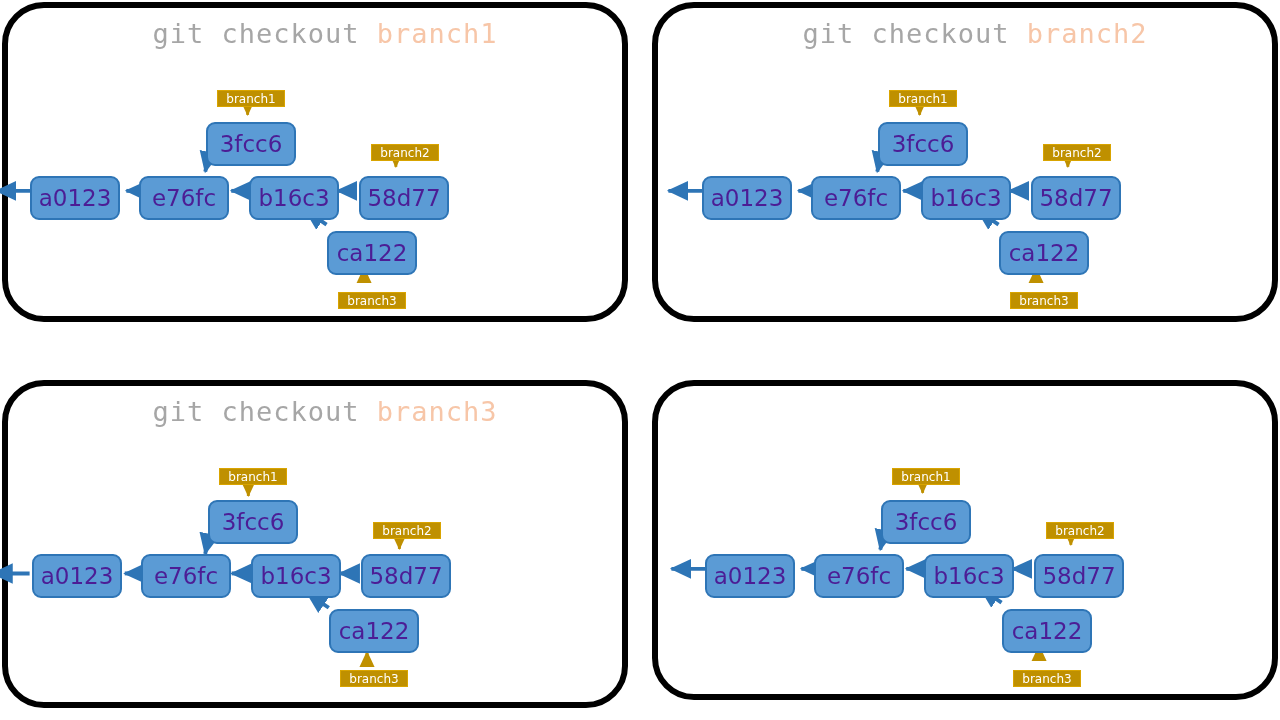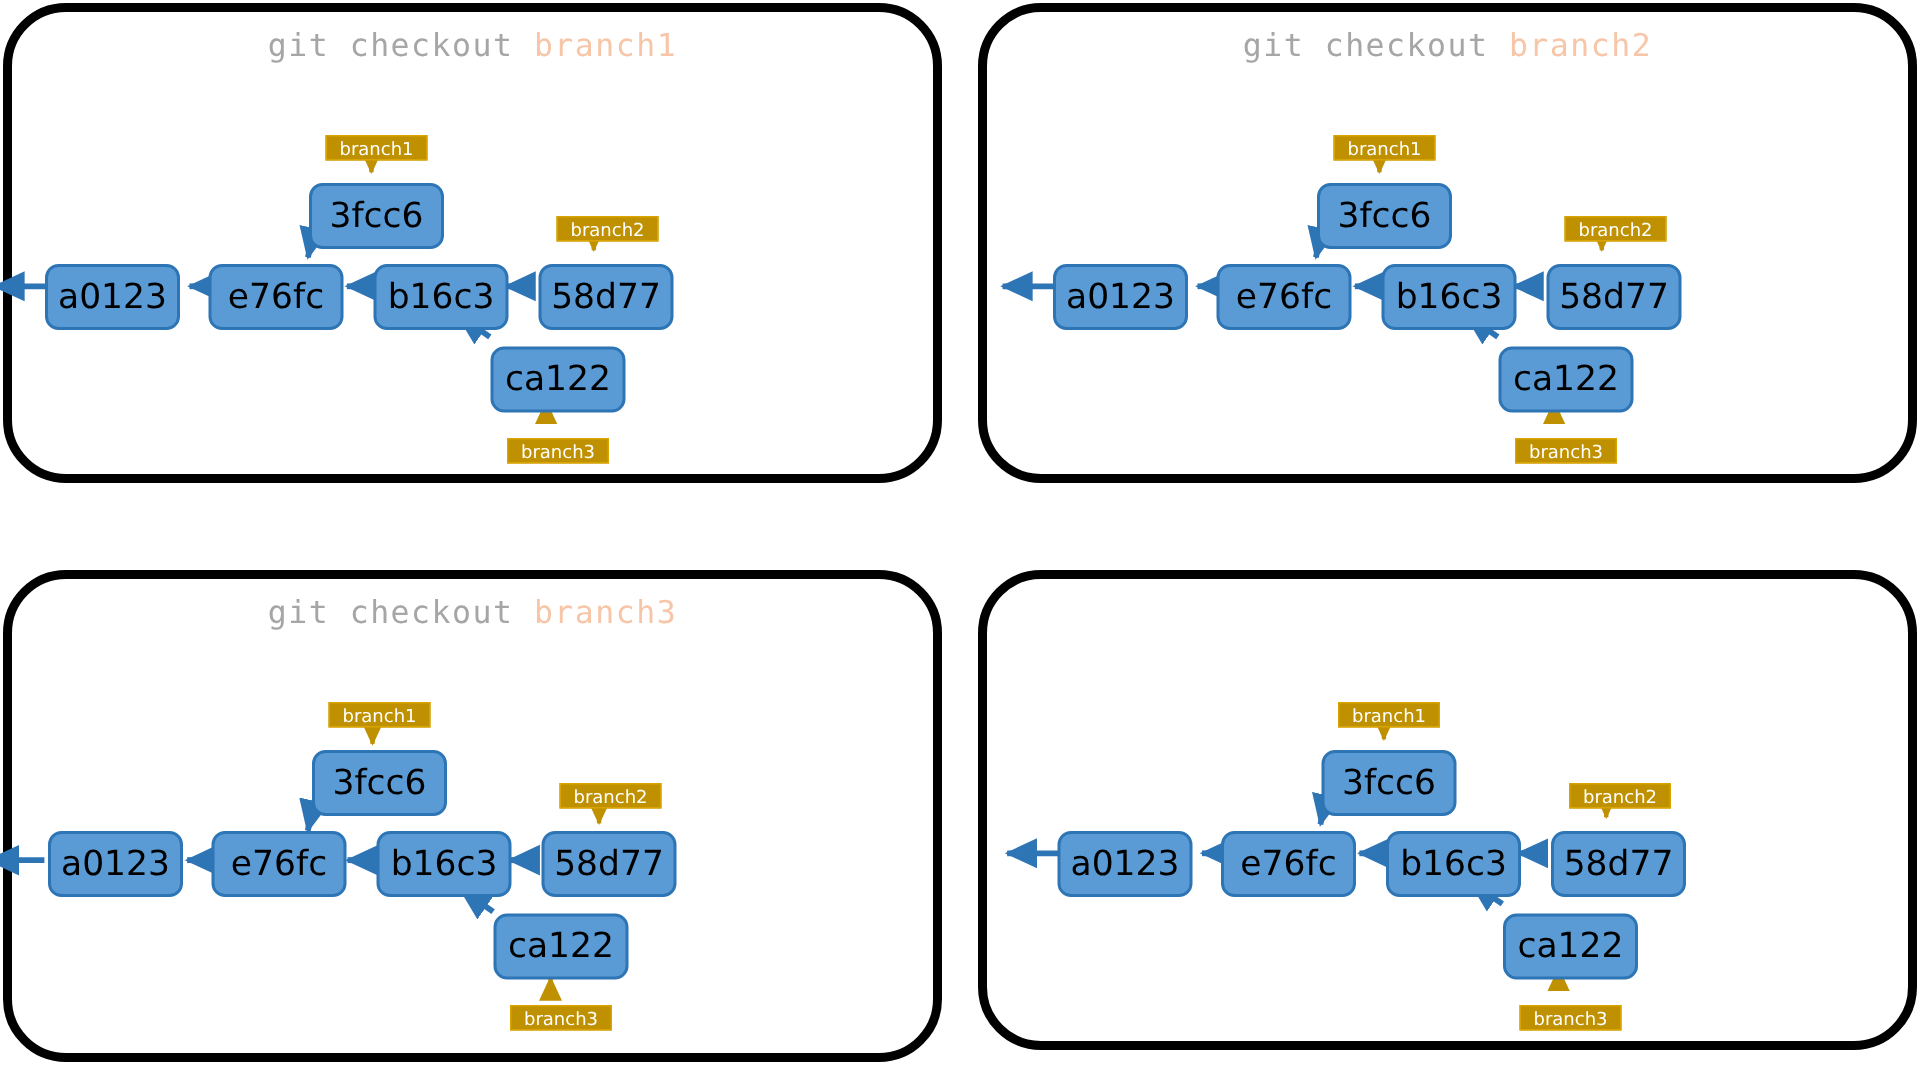--- a/index.html
+++ b/index.html
@@ -30,25 +30,25 @@
 
   
   .panel.p0 { left: 2px;   top: 2px;   width: 626px; height: 320px; }
   .panel.p1 { left: 652px; top: 2px;   width: 626px; height: 320px; }
   .panel.p2 { left: 2px;   top: 380px; width: 626px; height: 328px; }
   .panel.p3 { left: 652px; top: 380px; width: 626px; height: 320px; }
 
   .panel-title {
     position: absolute;
     top: 10px;
-    left: 0;
+    left: 10px;
     width: 100%;
     text-align: center;
     font-family: "DejaVu Sans Mono", "Liberation Mono", monospace;
-    font-size: 21px;
+    font-size: 27px;
     letter-spacing: 1px;
     white-space: pre;
     color: #a6a6a6;
   }
   .panel-title .branch-name {
     color: #f7c6a8;
   }
 
   .graph {
     position: absolute;
@@ -58,21 +58,21 @@
     height: 100%;
     overflow: visible;
   }
 
   .node {
     position: absolute;
     box-sizing: border-box;
     background: #5b9bd5;
     border: 2px solid #2e75b6;
     border-radius: 9px;
-    color: #000000;
+    color: #4c1d95;
     font-family: "DejaVu Sans", "Liberation Sans", sans-serif;
     font-size: 23px;
     line-height: 1;
     display: flex;
     align-items: center;
     justify-content: center;
     text-align: center;
   }
 
   .branch-label {

